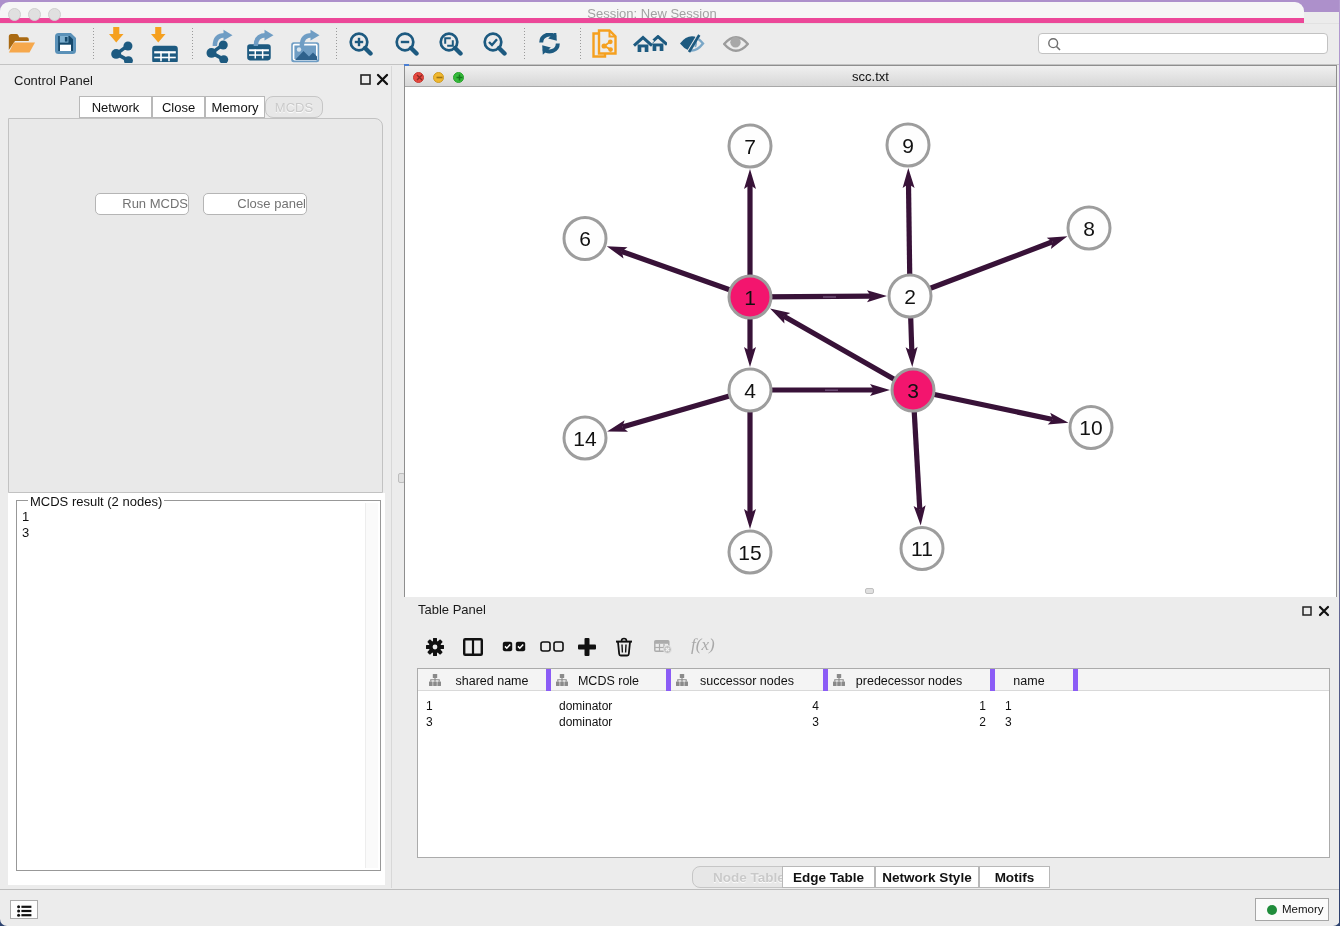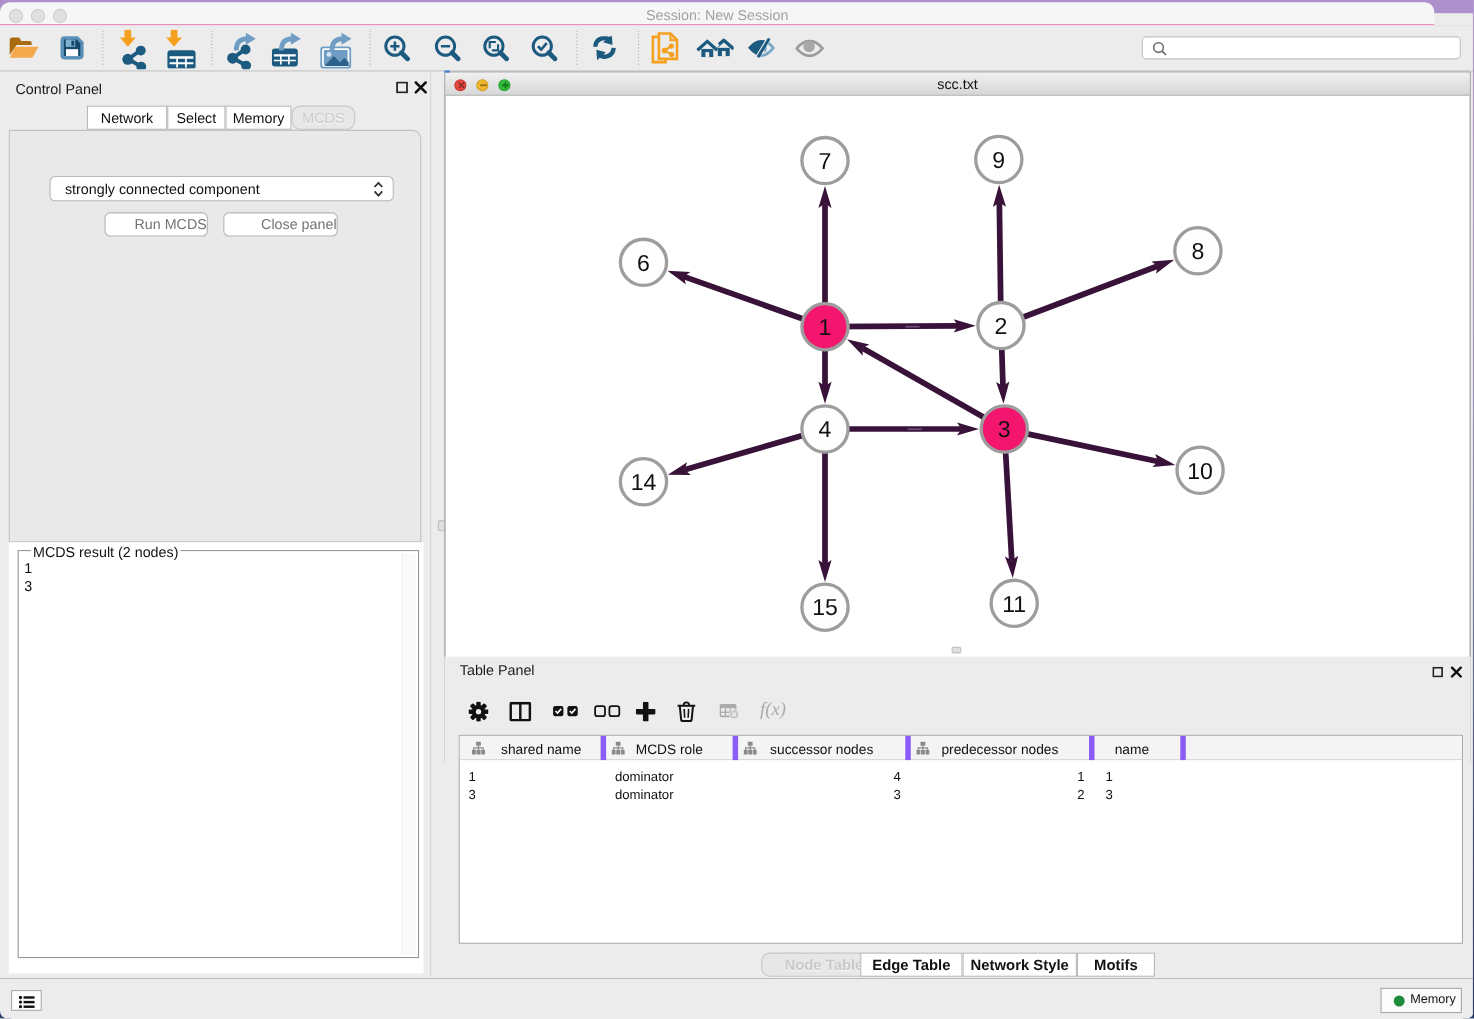--- a/index.html
+++ b/index.html
@@ -1,20 +1,20 @@
 <!DOCTYPE html>
 <html><head>
 <meta charset="utf-8">
 <style>
 * { margin:0; padding:0; box-sizing:border-box; }
 html,body { width:1340px; height:926px; overflow:hidden; }
 body { font-family:"Liberation Sans", sans-serif; background:#ececec; position:relative; font-size:13px; color:#111; }
 
 
-#titlebar { position:absolute; left:0; top:2px; width:1304px; height:21px; background:#f6f6f6; border-radius:9px 9px 0 0; border-bottom:1px solid #ec4899; }
+#titlebar { position:absolute; left:0; top:2px; width:1304px; height:21px; background:#f6f6f6; border-radius:9px 9px 0 0; border-bottom:5px solid #ec4899; }
 #titlebar .dot { position:absolute; top:6px; width:13px; height:13px; border-radius:50%; background:#e0e0e0; border:1px solid #cfcfcf; }
 #title-text { position:absolute; top:4px; left:0; width:100%; text-align:center; color:#a2a2a2; font-size:13px; }
 
 
 #toolbar { position:absolute; left:0; top:24px; width:1340px; height:41px; background:#ececec; border-bottom:1px solid #c3c3c3; }
 .tsep { position:absolute; top:4px; height:33px; width:1px; background-image:linear-gradient(#9a9a9a 1px, transparent 1px); background-size:1px 3px; }
 #searchbox { position:absolute; left:1038px; top:9px; width:290px; height:21px; background:#fff; border:1px solid #c2c2c2; border-radius:4px; }
 
 
 #cpanel { position:absolute; left:0; top:66px; width:391px; height:822px; background:#ececec; }
@@ -252,30 +252,24 @@
 
 <div id="cpanel">
   <div id="cpanel-h">Control Panel</div>
   <svg class="icon" style="position:absolute;left:360px;top:8px;" width="11" height="11" viewBox="0 0 11 11">
       <rect x="1" y="1" width="9" height="9" fill="none" stroke="#222" stroke-width="1.6"></rect>
     </svg>
   <svg class="icon" style="position:absolute;left:376px;top:7px;" width="13" height="13" viewBox="0 0 13 13">
       <path d="M2 2 L11 11 M11 2 L2 11" stroke="#111" stroke-width="2.3" stroke-linecap="round"></path>
     </svg>
   <div class="tab" style="left:79px; width:73px;">Network</div>
-  <div class="tab" style="left:152px; width:53px;">Select</div>
+  <div class="tab" style="left:152px; width:53px;">Close</div>
   <div class="tab" style="left:205px; width:60px;">Memory</div>
   <div class="tab sel" style="left:265px; width:58px;">MCDS</div>
   <div id="cp-content">
-    <div id="optselect">strongly connected component
-      <svg class="icon" style="position:absolute;right:8px;top:4px;" width="10" height="14" viewBox="0 0 10 14">
-          <path d="M1.5 5 L5 1.2 L8.5 5" fill="none" stroke="#333" stroke-width="1.6"></path>
-          <path d="M1.5 9 L5 12.8 L8.5 9" fill="none" stroke="#333" stroke-width="1.6"></path>
-        </svg>
-    </div>
     <div class="btn" style="left:86px; top:74px; width:94px;">Run MCDS</div>
     <div class="btn" style="left:194px; top:74px; width:104px;">Close panel</div>
   </div>
   <div id="resultpanel">
     <div id="resultbox">
       <div id="resultlegend">MCDS result (2 nodes)</div>
       <div id="resultscroll"></div>
       <div id="resulttext">1<br>3</div>
     </div>
   </div>

